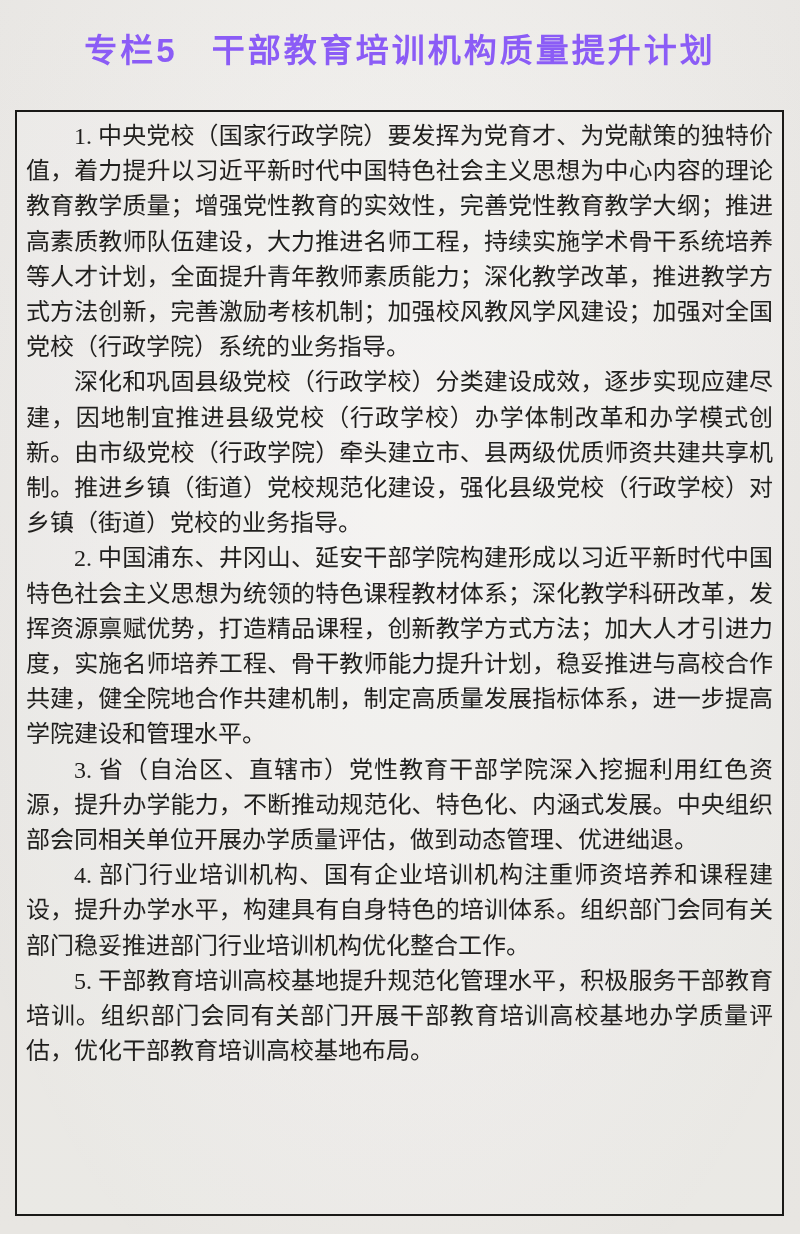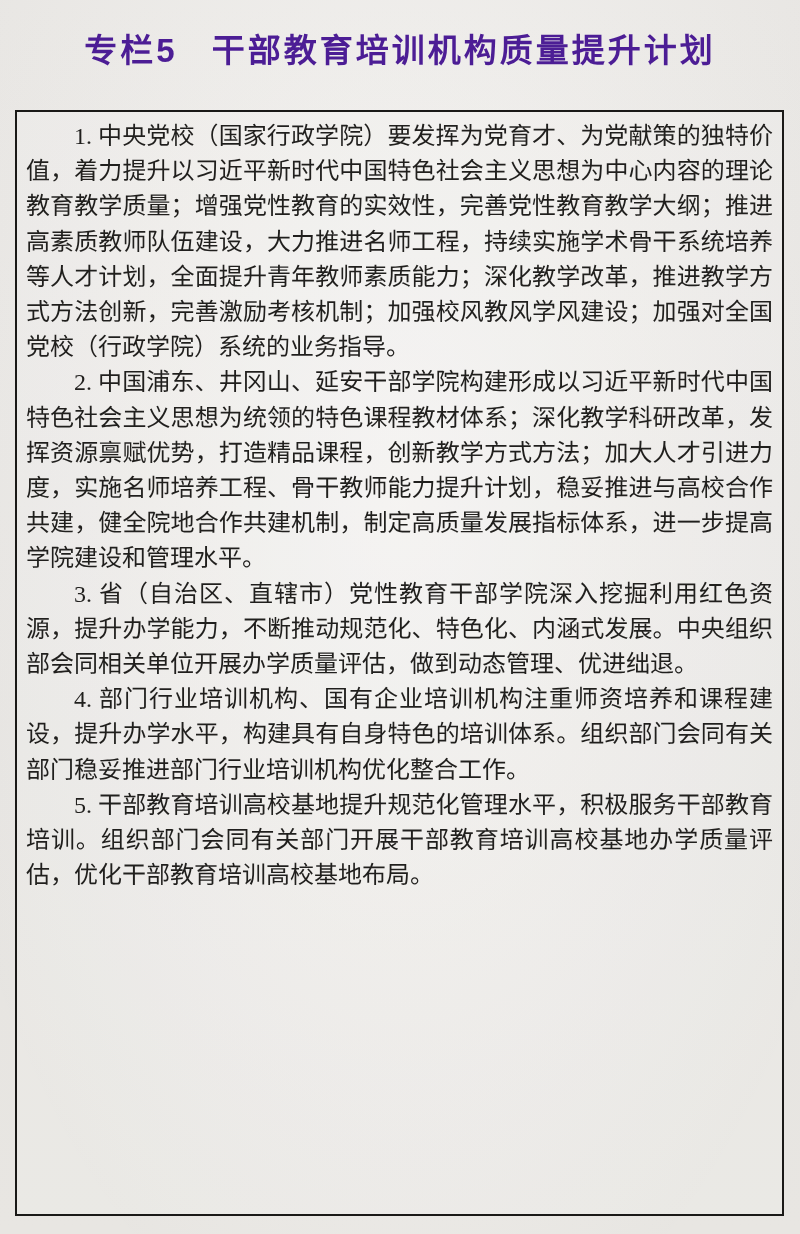--- a/index.html
+++ b/index.html
@@ -21,21 +21,21 @@
   .page-title {
     position: absolute;
     top: 24px;
     left: 0;
     width: 100%;
     text-align: center;
     font-family: "Liberation Sans", sans-serif;
     font-weight: bold;
     font-size: 33px;
     letter-spacing: 3px;
-    color: #4c1d95;
+    color: #8b5cf6;
     white-space: nowrap;
   }
   .title-gap {
     display: inline-block;
     width: 34px;
   }
   .content-box {
     position: absolute;
     left: 15px;
     top: 110px;
@@ -61,19 +61,20 @@
 <body>
 
 <div>
 
   <div class="page-title">
     <span>专栏5</span><span class="title-gap"></span><span>干部教育培训机构质量提升计划</span>
   </div>
 
   <div class="content-box">
     <p>1. 中央党校（国家行政学院）要发挥为党育才、为党献策的独特价值，着力提升以习近平新时代中国特色社会主义思想为中心内容的理论教育教学质量；增强党性教育的实效性，完善党性教育教学大纲；推进高素质教师队伍建设，大力推进名师工程，持续实施学术骨干系统培养等人才计划，全面提升青年教师素质能力；深化教学改革，推进教学方式方法创新，完善激励考核机制；加强校风教风学风建设；加强对全国党校（行政学院）系统的业务指导。</p>
+    <p>深化和巩固县级党校（行政学校）分类建设成效，逐步实现应建尽建，因地制宜推进县级党校（行政学校）办学体制改革和办学模式创新。由市级党校（行政学院）牵头建立市、县两级优质师资共建共享机制。推进乡镇（街道）党校规范化建设，强化县级党校（行政学校）对乡镇（街道）党校的业务指导。</p>
     <p>2. 中国浦东、井冈山、延安干部学院构建形成以习近平新时代中国特色社会主义思想为统领的特色课程教材体系；深化教学科研改革，发挥资源禀赋优势，打造精品课程，创新教学方式方法；加大人才引进力度，实施名师培养工程、骨干教师能力提升计划，稳妥推进与高校合作共建，健全院地合作共建机制，制定高质量发展指标体系，进一步提高学院建设和管理水平。</p>
     <p>3. 省（自治区、直辖市）党性教育干部学院深入挖掘利用红色资源，提升办学能力，不断推动规范化、特色化、内涵式发展。中央组织部会同相关单位开展办学质量评估，做到动态管理、优进绌退。</p>
     <p>4. 部门行业培训机构、国有企业培训机构注重师资培养和课程建设，提升办学水平，构建具有自身特色的培训体系。组织部门会同有关部门稳妥推进部门行业培训机构优化整合工作。</p>
     <p>5. 干部教育培训高校基地提升规范化管理水平，积极服务干部教育培训。组织部门会同有关部门开展干部教育培训高校基地办学质量评估，优化干部教育培训高校基地布局。</p>
   </div>
 
 </div>
 
 </body></html>

